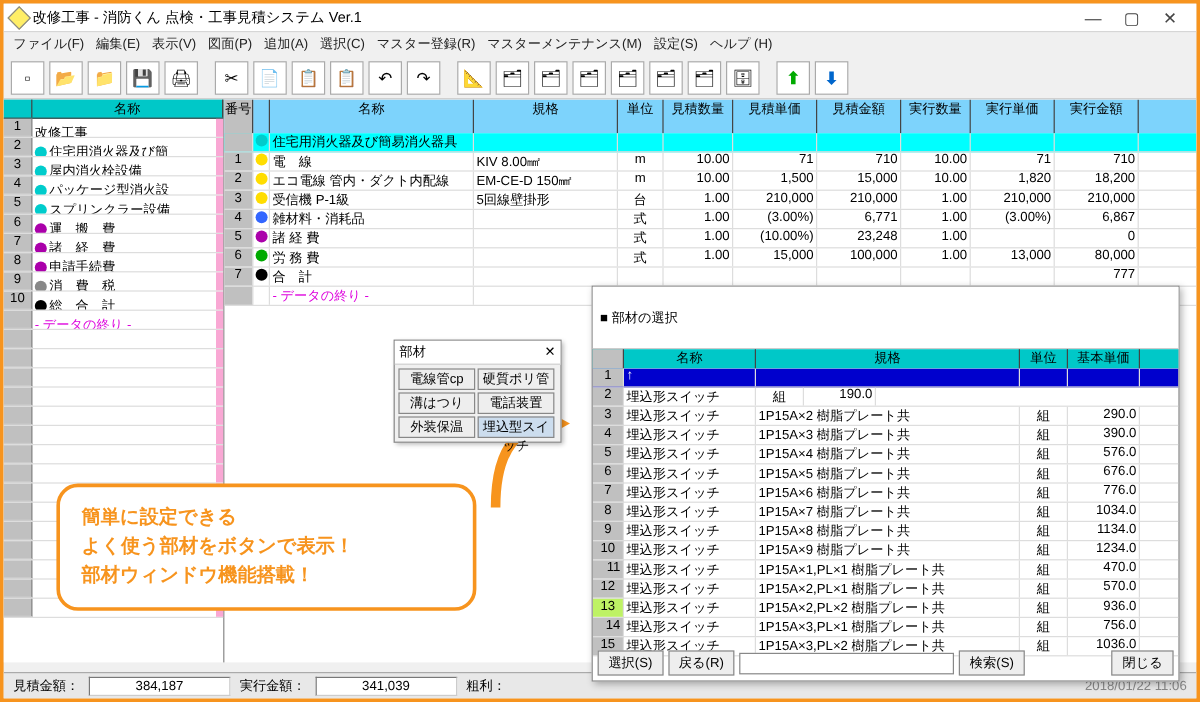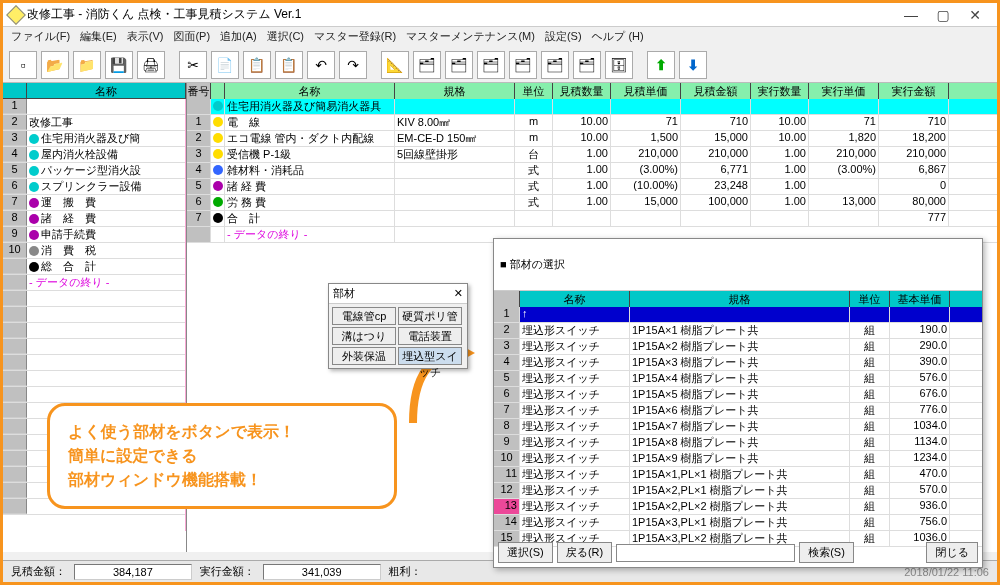--- a/index.html
+++ b/index.html
@@ -13,26 +13,26 @@
 .tbtn{width:28px;height:28px;border:1px solid #aaa;background:#fff;display:flex;align-items:center;justify-content:center;font-size:14px}
 .tsep{width:6px}
 .arrow-up{color:#0a0;font-weight:bold}
 .arrow-dn{color:#06c;font-weight:bold}
 .workspace{display:flex;height:calc(100% - 110px);background:#fff}
 .leftpane{width:184px;border-right:1px solid #888}
 .gridhead{background:#00C8C8;color:#000;font-size:11px;height:16px;display:flex;border-bottom:1px solid #444}
 .gridhead div{border-right:1px solid #444;text-align:center;line-height:16px}
 .rowhead{background:#c0c0c0;width:24px;text-align:center;font-size:11px;border-right:1px solid #888;border-bottom:1px solid #ccc}
 .lrow{display:flex;height:16px;font-size:11px;border-bottom:1px solid #ddd}
-.lcell{flex:1;padding:16px 2px;white-space:nowrap;overflow:hidden;border-right:1px solid #f9a8d4}
+.lcell{flex:1;padding:4px 2px;white-space:nowrap;overflow:hidden;border-right:6px solid #f9a8d4}
 .dot{display:inline-block;width:10px;height:10px;border-radius:50%;margin-right:2px;vertical-align:middle}
 .d-cyan{background:#0cc}.d-yel{background:#fd0}.d-pur{background:#a0a}.d-gre{background:#0a0}.d-gray{background:#888}.d-blk{background:#000}.d-blue{background:#36f}
 .endtxt{color:#d0d;}
 .rightpane{flex:1;position:relative;overflow:hidden}
-.rhead{display:flex;background:#86efac;font-size:11px;height:16px}
+.rhead{display:flex;background:#7dd3fc;font-size:11px;height:28px}
 .rhead div{border-right:1px solid #444;text-align:center;line-height:16px;overflow:hidden}
 .col-num{width:24px;background:#c0c0c0}
 .col-ic{width:14px}.col-name{width:170px}.col-spec{width:120px}.col-unit{width:38px}.col-q{width:58px}.col-up{width:70px}.col-amt{width:70px}.col-q2{width:58px}.col-up2{width:70px}.col-amt2{width:70px}
 .rrow{display:flex;height:16px;font-size:11px;border-bottom:1px solid #ddd}
 .rrow div{border-right:1px solid #ddd;padding:0 2px;overflow:hidden;white-space:nowrap}
 .rrow .num{text-align:right}
 .hlrow{background:#0ff}
 .popup1{position:absolute;left:325px;top:280px;width:140px;background:#f0f0f0;border:1px solid #888;box-shadow:2px 2px 4px rgba(0,0,0,.3);font-size:11px;z-index:5}
 .popup1 .pt{background:#fff;padding:2px 4px;border-bottom:1px solid #ccc;display:flex;align-items:center}
 .popup1 .pt .x{margin-left:auto}
@@ -379,21 +379,20 @@
       <div class="prow selrow">
         <div class="pnum" style="background:#c0c0c0;text-align:center;color:#000">1</div>
         <div class="pname">↑</div>
         <div class="pspec"></div>
         <div class="punit" style="text-align:center"></div>
         <div class="pprice r"></div>
       </div>
       <div class="prow">
         <div class="pnum" style="background:#c0c0c0;text-align:center;color:#000">2</div>
         <div class="pname">埋込形スイッチ</div>
-        <div class="pspec">1P15A×1 樹脂プレート共</div>
         <div class="punit" style="text-align:center">組</div>
         <div class="pprice r">190.0</div>
       </div>
       <div class="prow">
         <div class="pnum" style="background:#c0c0c0;text-align:center;color:#000">3</div>
         <div class="pname">埋込形スイッチ</div>
         <div class="pspec">1P15A×2 樹脂プレート共</div>
         <div class="punit" style="text-align:center">組</div>
         <div class="pprice r">290.0</div>
       </div>
@@ -454,21 +453,21 @@
         <div class="pprice r">470.0</div>
       </div>
       <div class="prow">
         <div class="pnum" style="background:#c0c0c0;text-align:center;color:#000">12</div>
         <div class="pname">埋込形スイッチ</div>
         <div class="pspec">1P15A×2,PL×1 樹脂プレート共</div>
         <div class="punit" style="text-align:center">組</div>
         <div class="pprice r">570.0</div>
       </div>
       <div class="prow">
-        <div class="pnum" style="background:#ec4899;text-align:right;color:#000">13</div>
+        <div class="pnum" style="background:#bef264;text-align:center;color:#000">13</div>
         <div class="pname">埋込形スイッチ</div>
         <div class="pspec">1P15A×2,PL×2 樹脂プレート共</div>
         <div class="punit" style="text-align:center">組</div>
         <div class="pprice r">936.0</div>
       </div>
       <div class="prow">
         <div class="pnum" style="background:#c0c0c0;text-align:right;color:#000">14</div>
         <div class="pname">埋込形スイッチ</div>
         <div class="pspec">1P15A×3,PL×1 樹脂プレート共</div>
         <div class="punit" style="text-align:center">組</div>
@@ -493,22 +492,22 @@
 </div>
 
 <div class="carrow">
  <svg viewBox="0 0 80 100">
       <path d="M10,90 Q10,20 60,20" stroke="#f7941e" stroke-width="8" fill="none"></path>
       <path d="M50,8 L72,20 L50,32 Z" fill="#f7941e"></path>
     </svg>
 </div>
 
 <div class="callout">
+ <div>簡単に設定できる</div>
  <div>よく使う部材をボタンで表示！</div>
- <div>簡単に設定できる</div>
  <div>部材ウィンドウ機能搭載！</div>
 </div>
 
 <div class="statusbar">
  <span>見積金額：</span>
  <span class="sval">384,187</span>
  <span>実行金額：</span>
  <span class="sval">341,039</span>
  <span>粗利：</span>
  <span class="ts">2018/01/22 11:06</span>

